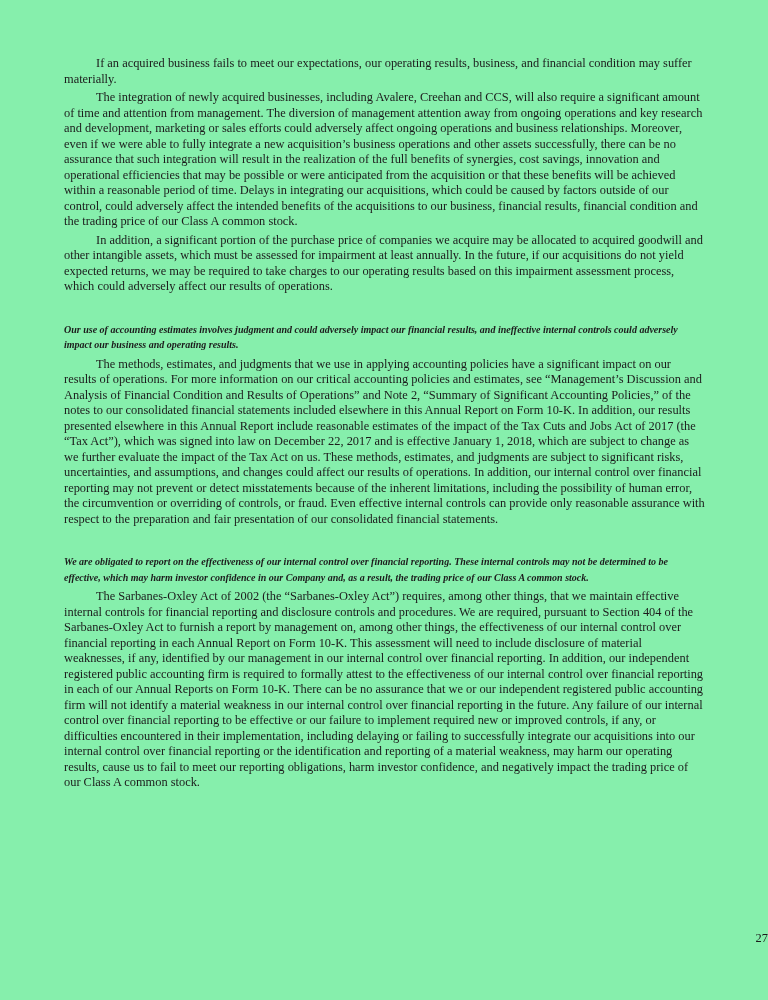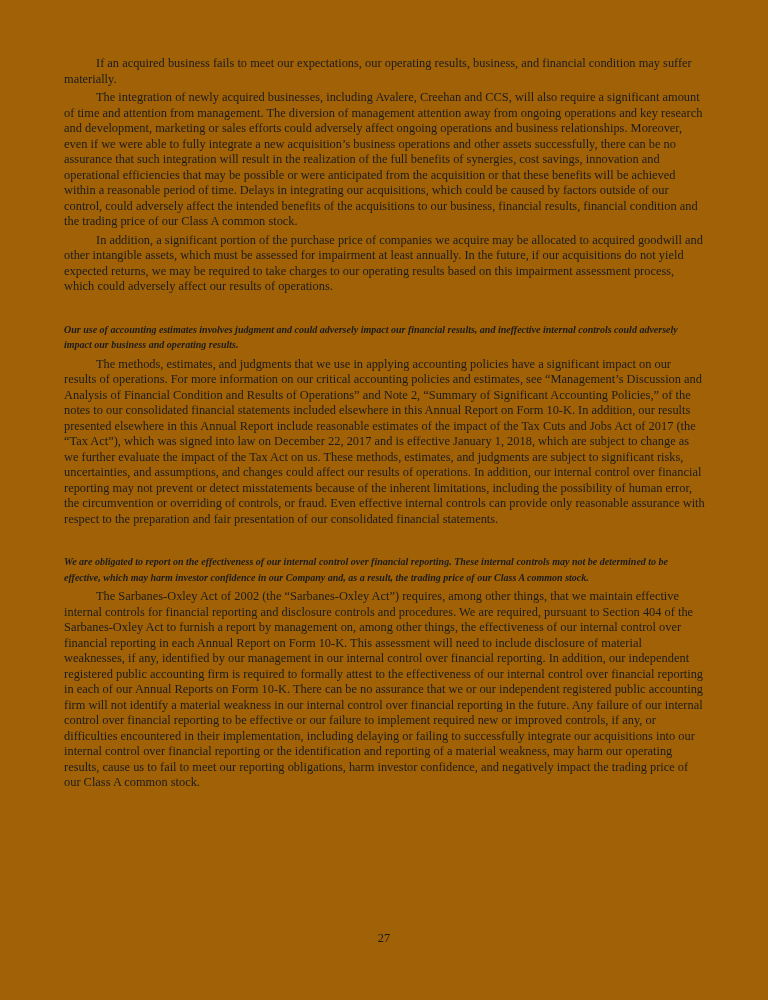--- a/index.html
+++ b/index.html
@@ -8,21 +8,21 @@
     width: 768px;
     height: 1000px;
     font-family: "Liberation Serif", serif;
     color: #1b1b1b;
     -webkit-font-smoothing: antialiased;
   }
   .page {
     position: relative;
     width: 768px;
     height: 1000px;
-    background: #a16207;
+    background: #86efac;
     overflow: hidden;
   }
   .content {
     position: absolute;
     left: 64px;
     top: 56px;
     width: 641px;
     font-size: 12.4px;
     line-height: 15.5px;
     text-align: left;
@@ -37,21 +37,21 @@
     font-weight: bold;
     font-style: italic;
     margin: 27px 0 4px 0;
     text-indent: 0;
   }
   .page-number {
     position: absolute;
     top: 931px;
     left: 0;
     width: 768px;
-    text-align: center;
+    text-align: right;
     font-size: 12.4px;
     color: #1b1b1b;
   }
 </style>
 </head>
 <body>
 
 <div class="page">
   <div class="content">
     <p class="para">If an acquired business fails to meet our expectations, our operating results, business, and financial condition may suffer materially.</p>

